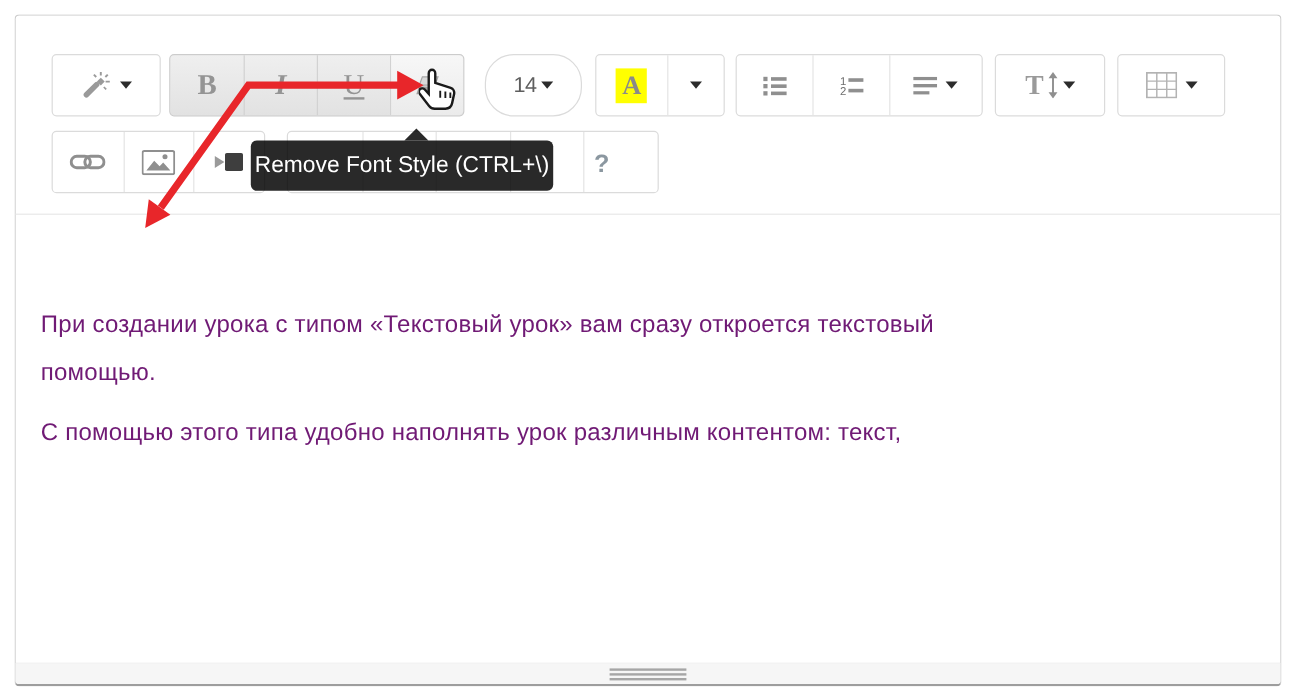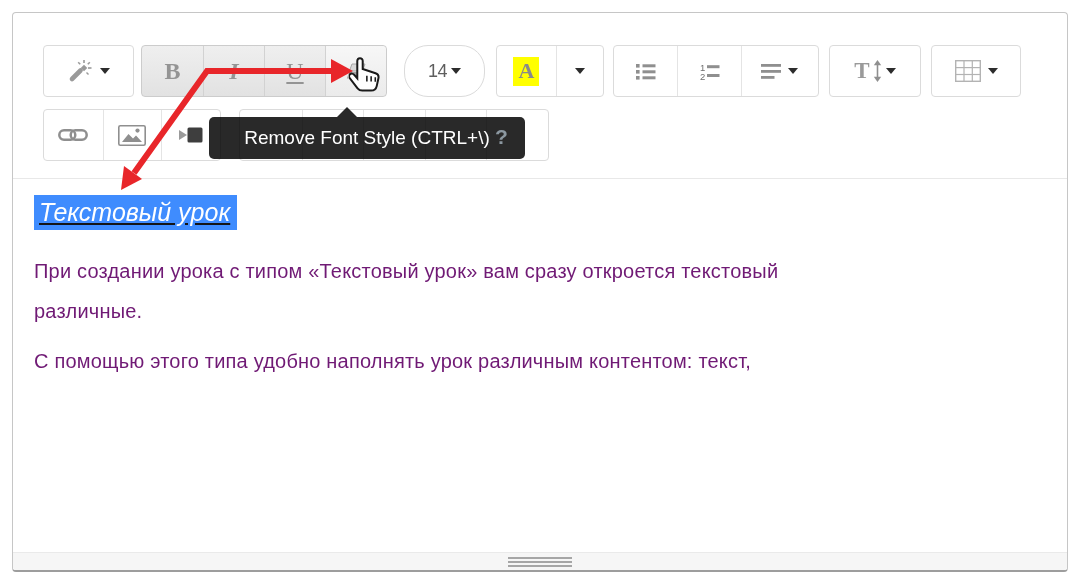--- a/index.html
+++ b/index.html
@@ -40,21 +40,21 @@
   .gserif { font-family:"Liberation Serif","DejaVu Serif",serif; color:#949494; }
   .g-bold { font-weight:700; font-size:24px; }
   .g-italic { font-weight:700; font-style:italic; font-size:24px; }
   .g-under { font-size:24px; text-decoration:underline; text-underline-offset:3px; }
   .g-size { font-size:18px; color:#5e5e5e; letter-spacing:-0.5px; }
   .g-A { font-family:"Liberation Serif",serif; font-weight:700; font-size:22px; color:#8a8a8a; background:#ffff00; padding:1px 5px 2px 5px; }
   .g-T { font-family:"Liberation Serif",serif; font-weight:700; font-size:23px; color:#9a9a9a; }
   .g-help { font-weight:700; font-size:21px; color:#8b97a0; }
 
   
-  .tooltip { position:absolute; left:196px; top:104px; width:316px; height:42px; background:rgba(0,0,0,0.84);
+  .tooltip { position:absolute; left:196px; top:104px; width:252px; height:42px; background:rgba(0,0,0,0.84);
              border-radius:5px; color:#fff; font-size:19px; display:flex; align-items:center; justify-content:center;
              z-index:50; white-space:nowrap; }
   .tooltip::before { content:""; position:absolute; top:-10px; left:128px; border-left:10px solid transparent;
              border-right:10px solid transparent; border-bottom:10px solid rgba(0,0,0,0.84); }
   .help-peek { position:absolute; left:482px; top:112px; z-index:55; }
 
   
   .content-heading { position:absolute; left:21px; top:185px; }
   .sel { background:#3f8cfe; color:#fff; font-style:italic; font-size:25px; padding:3px 7px 4px 5px;
          text-decoration:underline; text-decoration-color:#151515; text-decoration-thickness:2px; text-underline-offset:2px; }
@@ -212,27 +212,24 @@
     </div>
 
     <span class="help-peek g-help">?</span>
 
     <div class="tooltip">
       <span>Remove Font Style (CTRL+\)</span>
     </div>
 
     <div class="toolbar-divider"></div>
 
-    <div class="content-heading">
-      <span class="sel">Текстовый урок</span>
-    </div>
 
     <div class="para para-1">
       <div>При создании урока с типом «Текстовый урок» вам сразу откроется текстовый</div>
-      <div>различные.</div>
+      <div>помощью.</div>
     </div>
 
     <div class="para para-2">
       <div>С помощью этого типа удобно наполнять урок различным контентом: текст,</div>
     </div>
 
     <div class="statusbar">
       <i></i>
       <i></i>
       <i></i>

